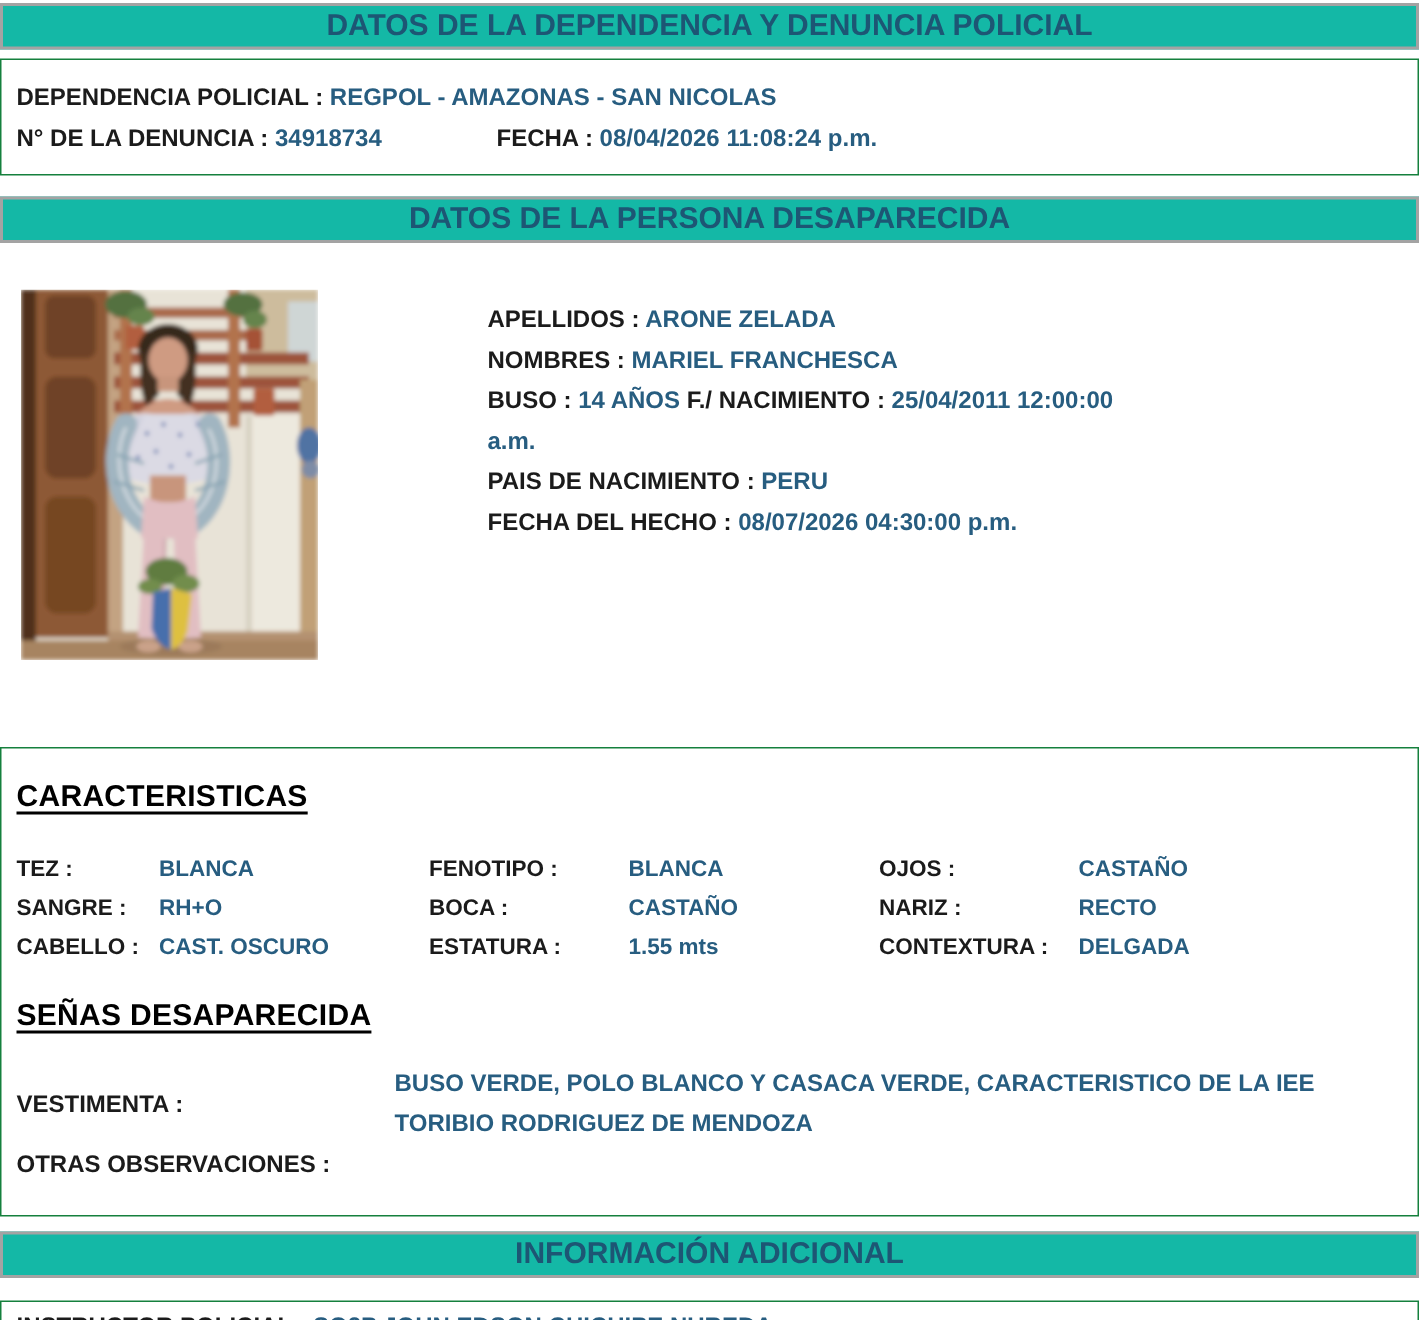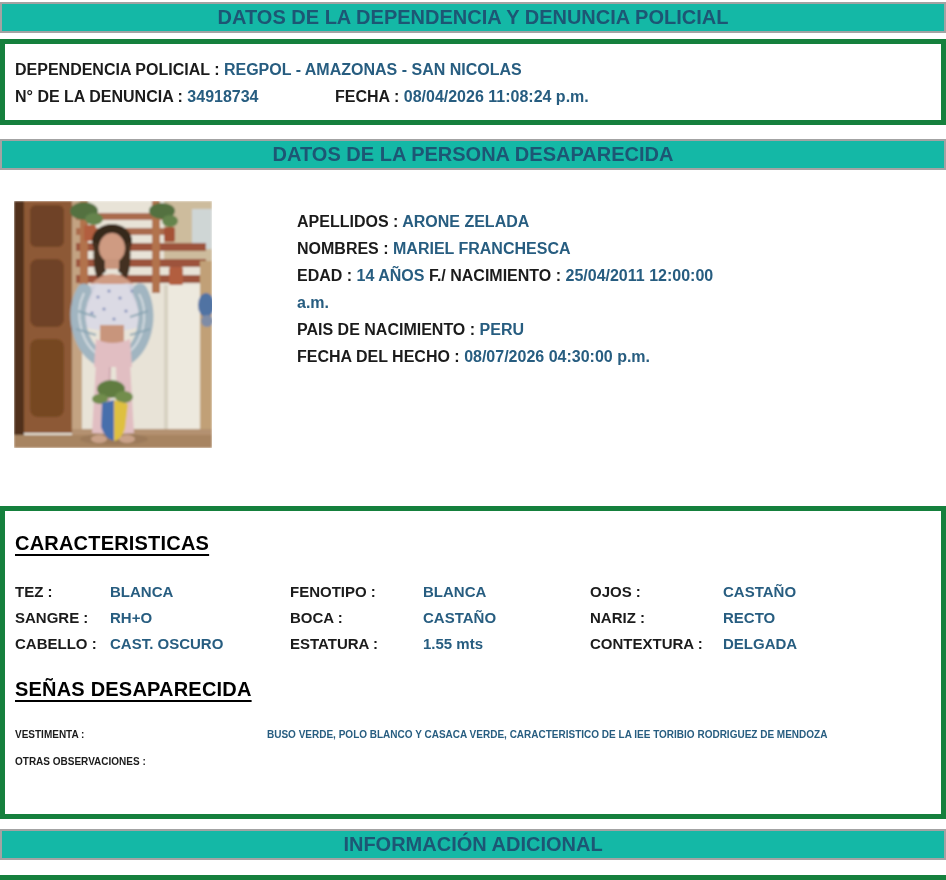--- a/index.html
+++ b/index.html
@@ -10,44 +10,44 @@
   }
   .bar{
     margin:2px 0 0 0;background:#14b8a6;border:2px solid #a3a3a3;
     text-align:center;color:#1d5674;font-size:20px;line-height:27px;
     height:27px;box-sizing:content-box;
   }
   .bar1{margin-top:2px;}
   .bar2{margin-top:14px;}
   .bar3{margin-top:10px;}
   .box{
-    border:5px solid #15803d;background:#ffffff;box-sizing:border-box;
+    border:1px solid #15803d;background:#ffffff;box-sizing:border-box;
   }
   .box-dependency{margin-top:6px;padding:12px 10px 10px 10px;font-size:16px;}
   .dep-line{line-height:27px;white-space:nowrap;}
   .pair-left{display:inline-block;width:320px;}
   .lbl{color:#1b1b1b;}
   .val{color:#275d80;}
-  .person-section{display:flex;padding:31px 14px 0 14px;box-sizing:border-box;height:308px;}
+  .person-section{display:flex;padding:31px 14px 0 14px;box-sizing:border-box;height:308px;gap:28px;}
   .photo-wrap{width:198px;height:247px;flex:0 0 auto;overflow:hidden;}
   .person-details{margin-left:85px;width:452px;padding-top:7px;font-size:16px;line-height:27px;}
   .detail-line{color:#1b1b1b;}
   .box-characteristics{margin-top:28px;padding:20px 10px 4px 10px;height:313px;}
   .sec-heading{
     color:#000000;font-size:20px;letter-spacing:0.2px;
     text-decoration:underline;text-decoration-thickness:2px;text-underline-offset:4px;
     margin:0 0 0 0;line-height:24px;
   }
   .char-grid{
     display:grid;margin-top:24px;
     grid-template-columns:95px 180px 133px 167px 133px auto;
     font-size:15px;line-height:26px;
   }
   .senas-heading{margin-top:20px;}
-  .senas-rows{margin-top:20px;font-size:10px;}
+  .senas-rows{margin-top:20px;font-size:16px;}
   .senas-row{display:flex;align-items:center;line-height:27px;}
   .senas-label{width:252px;flex:0 0 auto;color:#1b1b1b;}
   .senas-value{width:648px;color:#275d80;}
   .box-instructor{margin-top:15px;padding:7px 10px;font-size:16px;line-height:20px;height:36px;}
 </style>
 </head>
 <body>
 
 <div class="bar bar1">
   <span>DATOS DE LA DEPENDENCIA Y DENUNCIA POLICIAL</span>
@@ -155,21 +155,21 @@
         <ellipse cx="86" cy="198" rx="8" ry="5" fill="#6d8c4a"></ellipse>
         <path d="M88,202 L100,199 L100,240 Q91,238 87,226 Z" fill="#3f6cae"></path>
         <path d="M100,199 L114,203 L111,228 Q107,239 100,240 Z" fill="#dfc13e"></path>
       </g>
       <rect x="0" y="0" width="198" height="247" fill="#d9b08c" opacity="0.05"></rect>
     </svg>
   </div>
   <div class="person-details">
     <div class="detail-line"><span class="lbl">APELLIDOS : </span><span class="val">ARONE ZELADA</span></div>
     <div class="detail-line"><span class="lbl">NOMBRES : </span><span class="val">MARIEL FRANCHESCA</span></div>
-    <div class="detail-line"><span class="lbl">EDAD : </span><span class="val">14 AÑOS</span><span class="lbl"> F./ NACIMIENTO : </span><span class="val">25/04/2011 12:00:00 a.m.</span></div>
+    <div class="detail-line"><span class="lbl">BUSO : </span><span class="val">14 AÑOS</span><span class="lbl"> F./ NACIMIENTO : </span><span class="val">25/04/2011 12:00:00 a.m.</span></div>
     <div class="detail-line"><span class="lbl">PAIS DE NACIMIENTO : </span><span class="val">PERU</span></div>
     <div class="detail-line"><span class="lbl">FECHA DEL HECHO : </span><span class="val">08/07/2026 04:30:00 p.m.</span></div>
   </div>
 </div>
 
 <div class="box box-characteristics">
   <div class="sec-heading">CARACTERISTICAS</div>
   <div class="char-grid">
     <span class="lbl">TEZ :</span>
       <span class="val">BLANCA</span>

